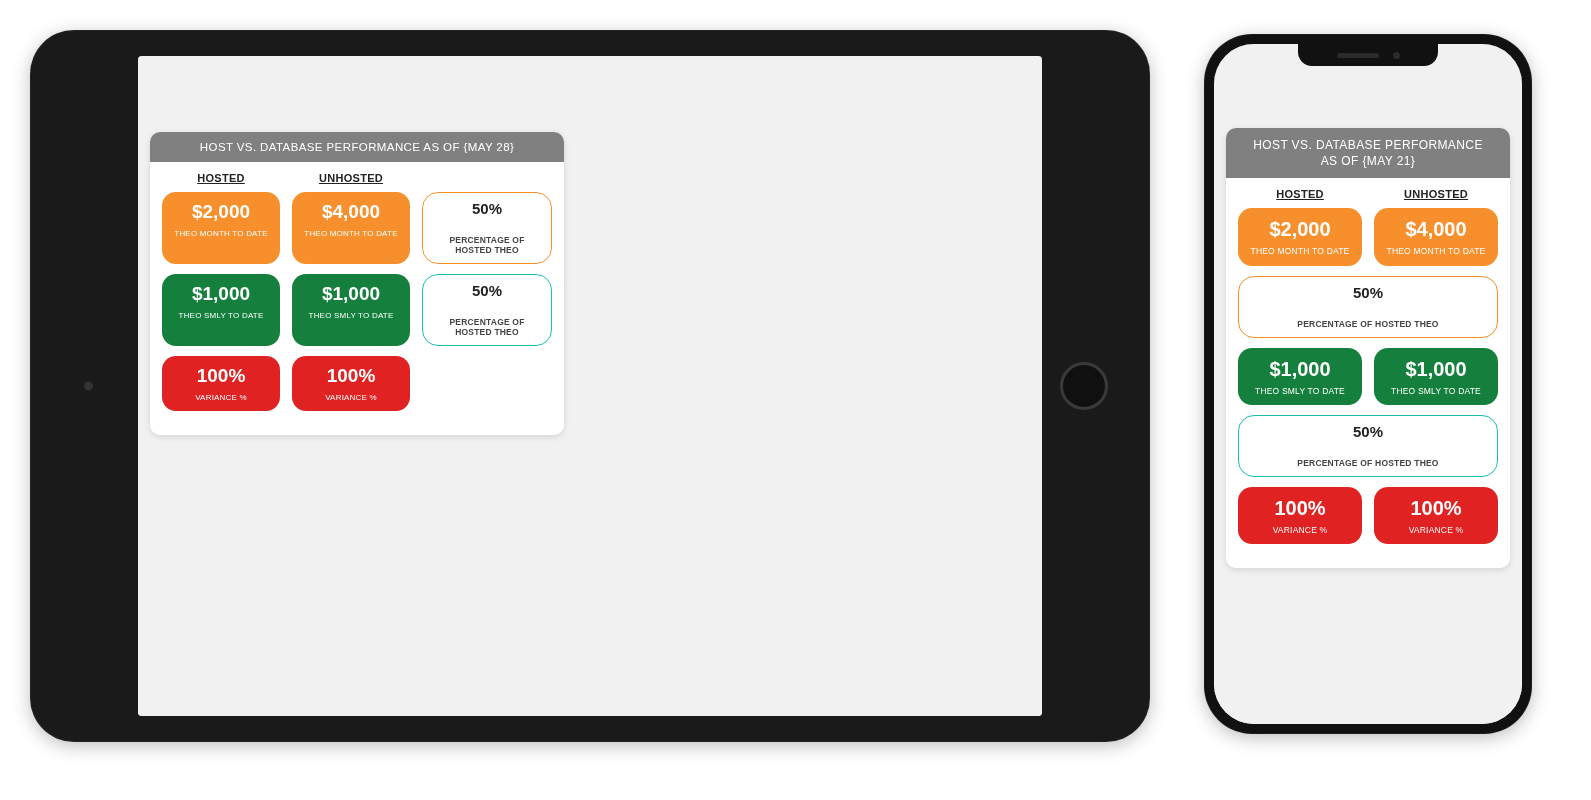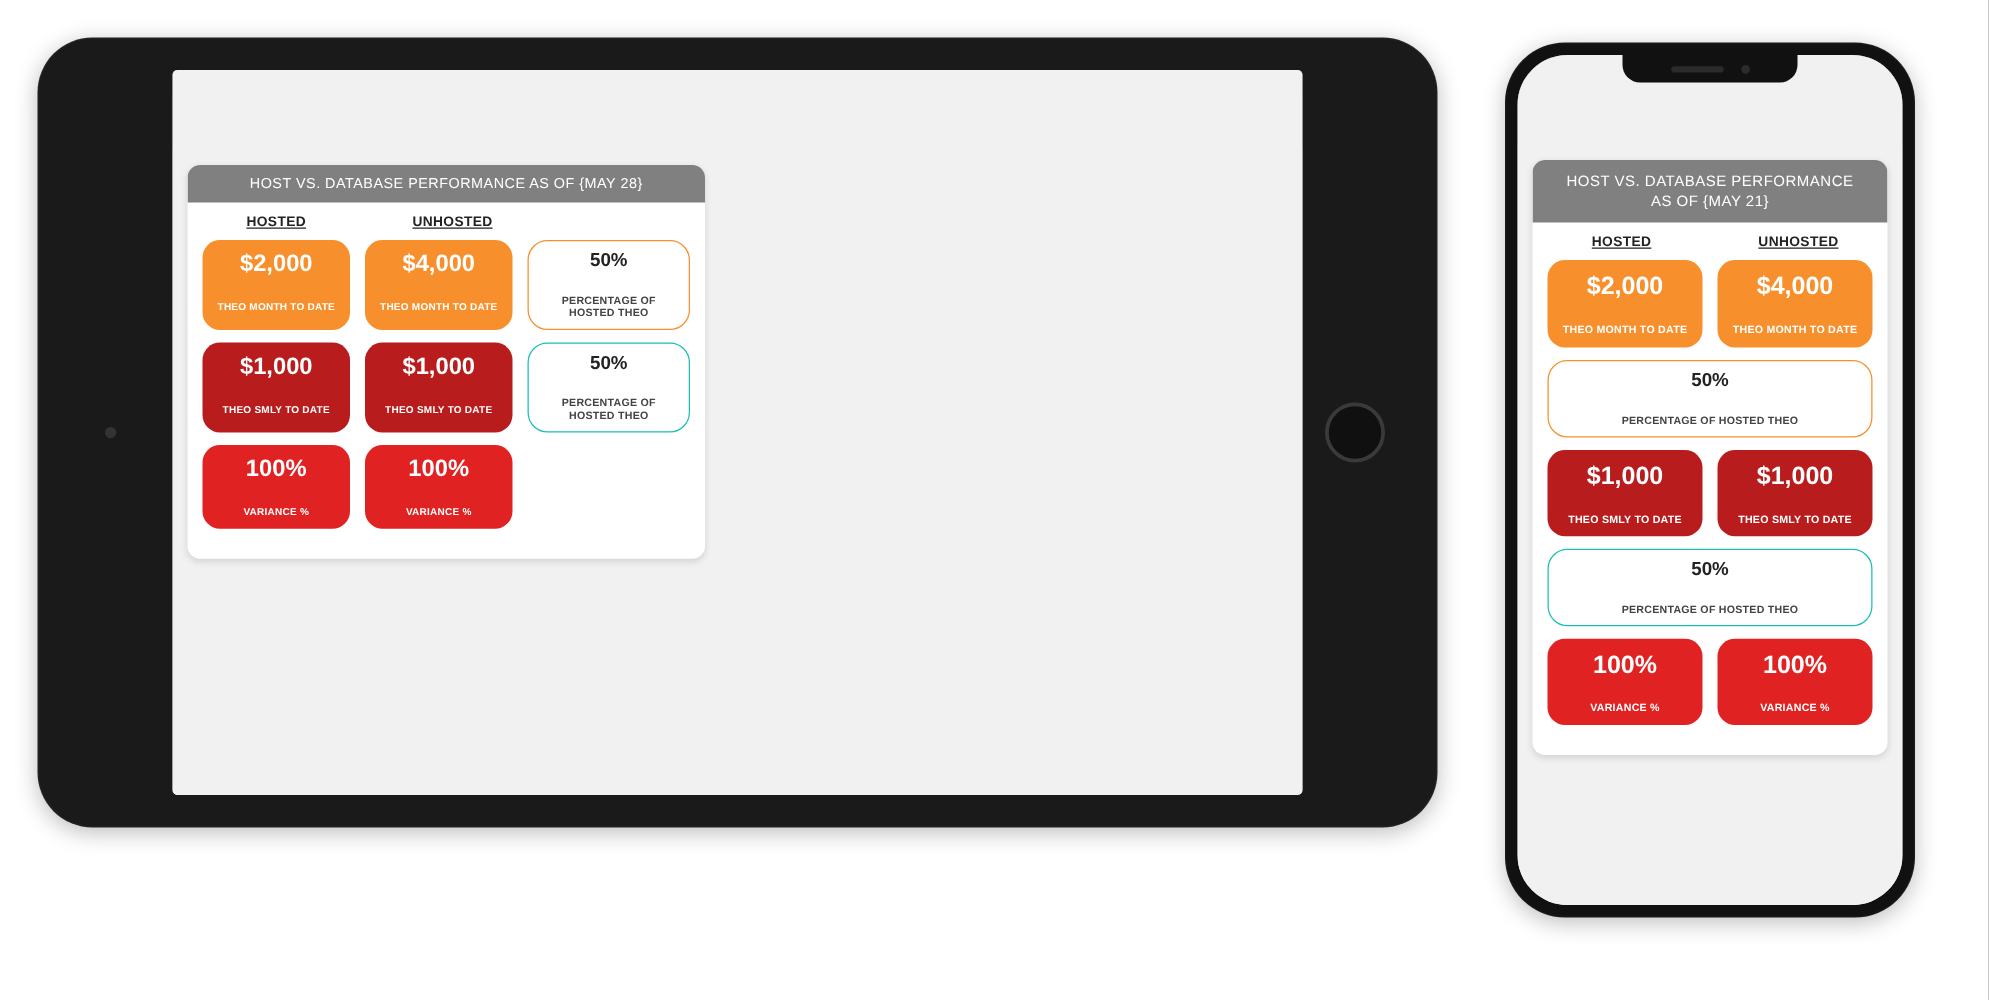--- a/index.html
+++ b/index.html
@@ -11,21 +11,21 @@
     position: relative;
     overflow: hidden;
   }
 
   
   .ipad {
     position: absolute;
     left: 30px;
     top: 30px;
     width: 1120px;
-    height: 632px;
+    height: 712px;
     background: #1a1a1a;
     border-radius: 44px;
     box-shadow: 0 4px 18px rgba(0,0,0,0.25), inset 0 0 2px rgba(255,255,255,0.15);
     padding: 26px 108px;
   }
   .ipad .home-btn {
     position:absolute;
     right:42px;
     top:50%;
     transform:translateY(-50%);
@@ -136,38 +136,38 @@
     text-align:center;
     font-size:11.5px;
     letter-spacing:.4px;
     padding:9px 6px;
     font-weight:500;
   }
   .iphone .perf-card .card-head { font-size:12px; line-height:1.35; }
 
   .perf-grid { padding:10px 12px 14px; }
 
-  .col-labels { display:flex; gap:23px; margin-bottom:8px; }
+  .col-labels { display:flex; gap:12px; margin-bottom:8px; }
   .col-labels .lbl {
     flex:1; text-align:center; font-size:11px; font-weight:700;
     text-decoration:underline; letter-spacing:.3px; color:#222;
   }
 
   .row-metrics { display:flex; gap:12px; margin-bottom:10px; }
   .metric {
     flex:1; border-radius:14px; padding:10px 6px 9px;
     text-align:center; color:#fff;
   }
   .metric .big { font-size:19px; font-weight:800; line-height:1.1; }
-  .metric .sub { font-size:8px; font-weight:700; letter-spacing:.2px; margin-top:18px; line-height:1.2; }
+  .metric .sub { font-size:8px; font-weight:400; letter-spacing:.2px; margin-top:6px; line-height:1.2; }
   .iphone .metric .big { font-size:20px; }
   .iphone .metric .sub { font-size:8.5px; }
 
   .m-orange { background:#f7902c; }
-  .m-teal   { background:#b91c1c; }
+  .m-teal   { background:#15803d; }
   .m-red    { background:#e02222; }
 
   .pct-pill {
     border-radius:16px; background:#fff; text-align:center; padding:7px 24px 8px;
     margin-bottom:10px;
   }
   .pct-pill.border-orange { border:1.5px solid #f7902c; }
   .pct-pill.border-teal   { border:1.5px solid #1bbfb4; }
   .pct-pill .big { font-size:15px; font-weight:800; color:#222; }
   .pct-pill .sub { font-size:8.5px; font-weight:600; color:#444; letter-spacing:.2px; margin-top:18px; }

